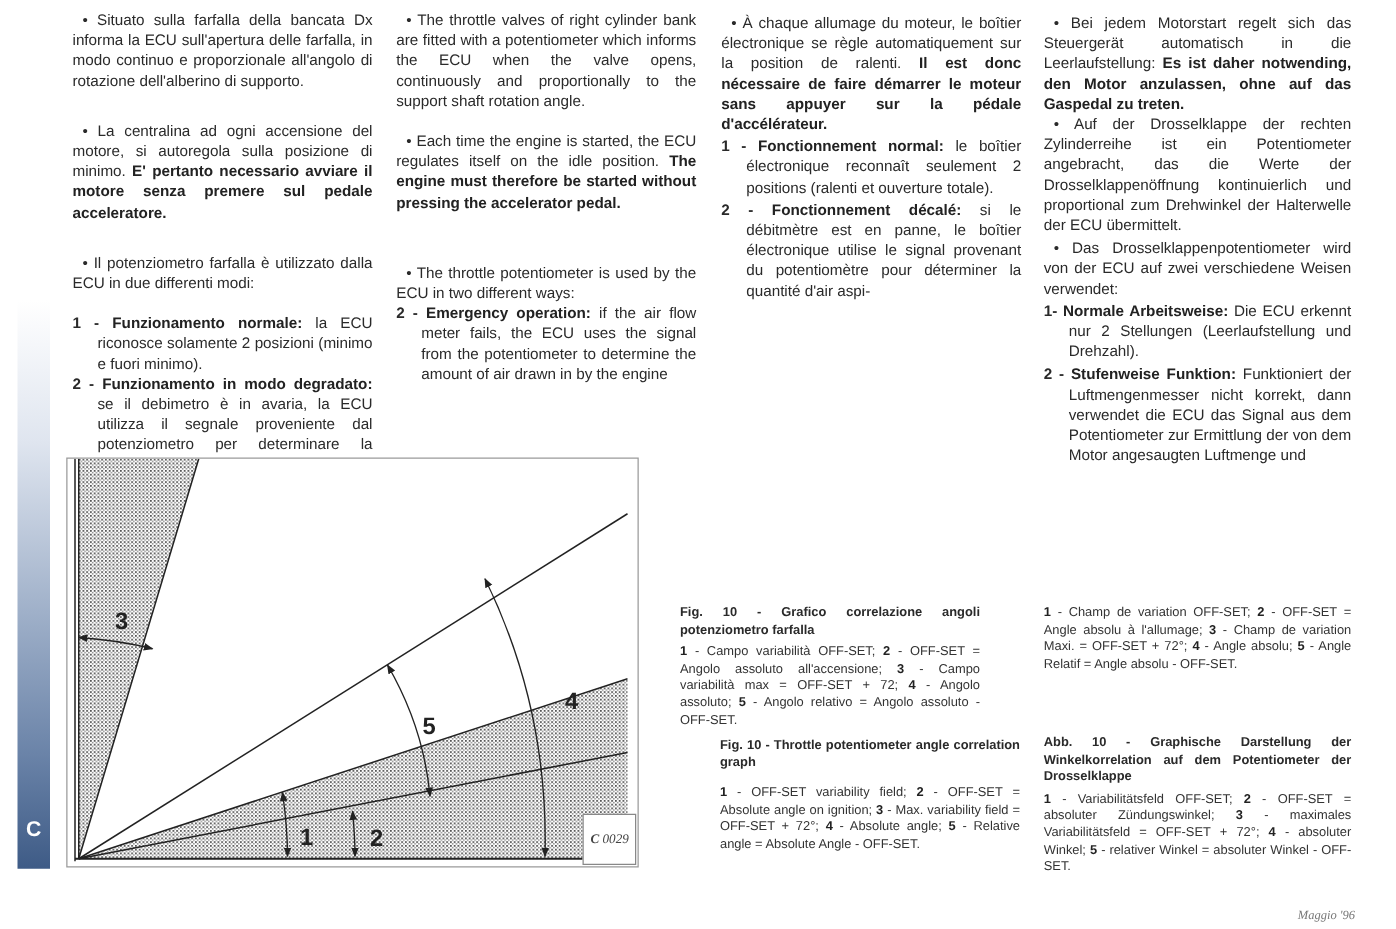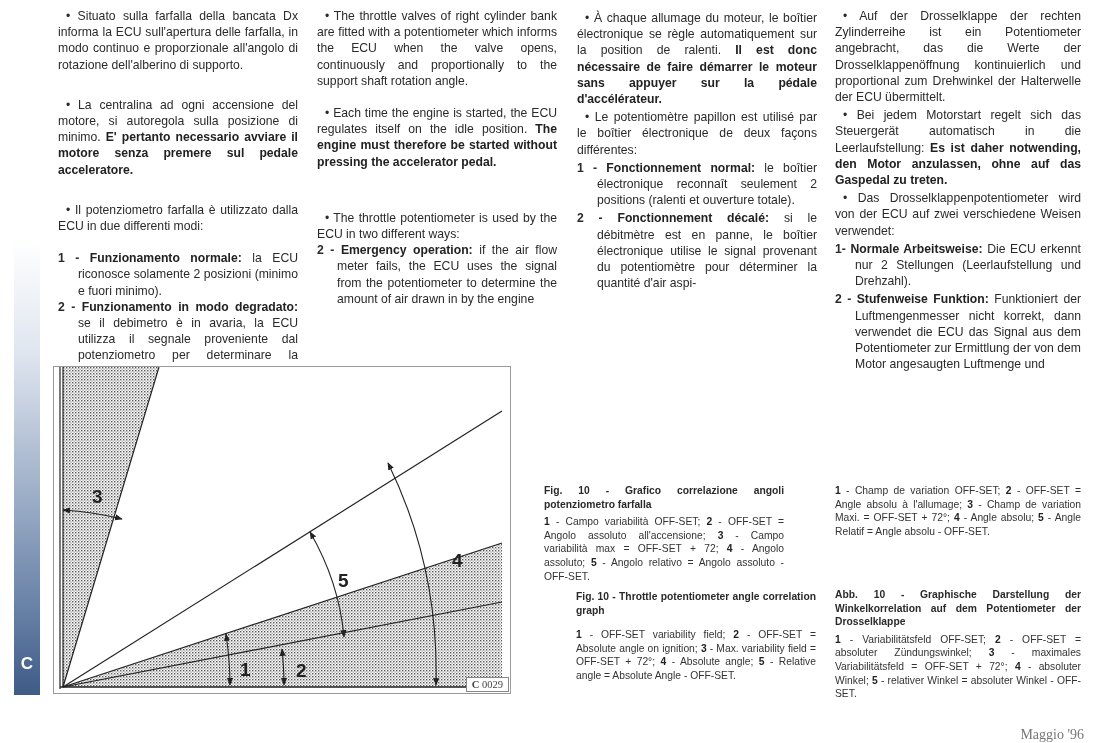--- a/index.html
+++ b/index.html
@@ -37,38 +37,38 @@
 
   .figure {
     position:absolute; left:53px; top:366px; width:458px; height:328px;
     border:1px solid #9a9a9a; box-sizing:border-box; background:#fff;
   }
   .figure svg { position:absolute; left:0; top:0; }
   .fig-code {
     position:absolute; right:1px; bottom:1px;
     border:1px solid #888; background:#fff;
     font-family:"Liberation Serif", serif; font-size:10.5px;
-    padding:1px 5px; color:#444;
+    padding:14px 5px; color:#444;font-style:italic;
   }
   .fig-code b { font-family:"Liberation Serif", serif; }
 
   .cap {
     position:absolute; font-size:10.3px; line-height:13.6px; text-align:justify; color:#333;
   }
   .cap .t { font-weight:bold; margin-bottom:4px; display:block; color:#2a2a2a; }
   .cap b { color:#222; }
   #cap-it { left:544px; top:484px; width:240px; }
   #cap-en { left:576px; top:590px; width:240px; }
   #cap-fr { left:835px; top:484px; width:246px; }
   #cap-de { left:835px; top:588px; width:246px; }
   #cap-en .t { margin-bottom:11px; }
 
   .footer {
     position:absolute; right:33px; top:727px;
-    font-family:"Liberation Serif", serif; font-size:14px; color:#777;
+    font-family:"Liberation Serif", serif; font-style:italic; font-size:10px; color:#777;
   }
 </style>
 </head>
 <body>
 
 <div class="col" id="col-it">
   <p class="ind">• Situato sulla farfalla della bancata Dx informa la ECU sull'apertura delle farfalla, in modo continuo e proporzionale all'angolo di rotazione dell'alberino di supporto.</p>
   <p class="ind" style="margin-top:24px"><span>• La centralina ad ogni accensione del motore, si autoregola sulla posizione di minimo. </span><b>E' pertanto necessario avviare il motore senza premere sul pedale acceleratore.</b></p>
   <p class="ind" style="margin-top:24px">• Il potenziometro farfalla è utilizzato dalla ECU in due differenti modi:</p>
   <p class="li" style="margin-top:16px"><span class="n">1 - </span><b>Funzionamento normale:</b><span> la ECU riconosce solamente 2 posizioni (minimo e fuori minimo).</span></p>
@@ -77,28 +77,27 @@
 
 <div class="col" id="col-en">
   <p class="ind">• The throttle valves of right cylinder bank are fitted with a potentiometer which informs the ECU when the valve opens, continuously and proportionally to the support shaft rotation angle.</p>
   <p class="ind" style="margin-top:16px"><span>• Each time the engine is started, the ECU regulates itself on the idle position. </span><b>The engine must therefore be started without pressing the accelerator pedal.</b></p>
   <p class="ind" style="margin-top:40px">• The throttle potentiometer is used by the ECU in two different ways:</p>
   <p class="li"><span class="n">2 - </span><b>Emergency operation:</b><span> if the air flow meter fails, the ECU uses the signal from the potentiometer to determine the amount of air drawn in by the engine</span></p>
 </div>
 
 <div class="col" id="col-fr">
   <p class="ind" style="margin-top:2px"><span>• À chaque allumage du moteur, le boîtier électronique se règle automatiquement sur la position de ralenti. </span><b>Il est donc nécessaire de faire démarrer le moteur sans appuyer sur la pédale d'accélérateur.</b></p>
-  <p class="ind" style="margin-top:2px">• Le potentiomètre papillon est utilisé par le boîtier électronique de deux façons différentes:</p>
   <p class="li" style="margin-top:2px"><span class="n">1 - </span><b>Fonctionnement normal:</b><span> le boîtier électronique reconnaît seulement 2 positions (ralenti et ouverture totale).</span></p>
   <p class="li" style="margin-top:2px"><span class="n">2 - </span><b>Fonctionnement décalé:</b><span> si le débitmètre est en panne, le boîtier électronique utilise le signal provenant du potentiomètre pour déterminer la quantité d'air aspi-</span></p>
 </div>
 
 <div class="col" id="col-de">
+  <p class="ind" style="margin-top:2px"><span>• Bei jedem Motorstart regelt sich das Steuergerät automatisch in die Leerlaufstellung: </span><b>Es ist daher notwending, den Motor anzulassen, ohne auf das Gaspedal zu treten.</b></p>
   <p class="ind">• Auf der Drosselklappe der rechten Zylinderreihe ist ein Potentiometer angebracht, das die Werte der Drosselklappenöffnung kontinuierlich und proportional zum Drehwinkel der Halterwelle der ECU übermittelt.</p>
-  <p class="ind" style="margin-top:2px"><span>• Bei jedem Motorstart regelt sich das Steuergerät automatisch in die Leerlaufstellung: </span><b>Es ist daher notwending, den Motor anzulassen, ohne auf das Gaspedal zu treten.</b></p>
   <p class="ind" style="margin-top:2px">• Das Drosselklappenpotentiometer wird von der ECU auf zwei verschiedene Weisen verwendet:</p>
   <p class="li" style="margin-top:2px"><span class="n">1- </span><b>Normale Arbeitsweise:</b><span> Die ECU erkennt nur 2 Stellungen (Leerlaufstellung und Drehzahl).</span></p>
   <p class="li" style="margin-top:2px"><span class="n">2 - </span><b>Stufenweise Funktion:</b><span> Funktioniert der Luftmengenmesser nicht korrekt, dann verwendet die ECU das Signal aus dem Potentiometer zur Ermittlung der von dem Motor angesaugten Luftmenge und</span></p>
 </div>
 
 <div class="sidebar">
   <div class="tab-letter">C</div>
   <div class="tab-num">14</div>
 </div>
 

